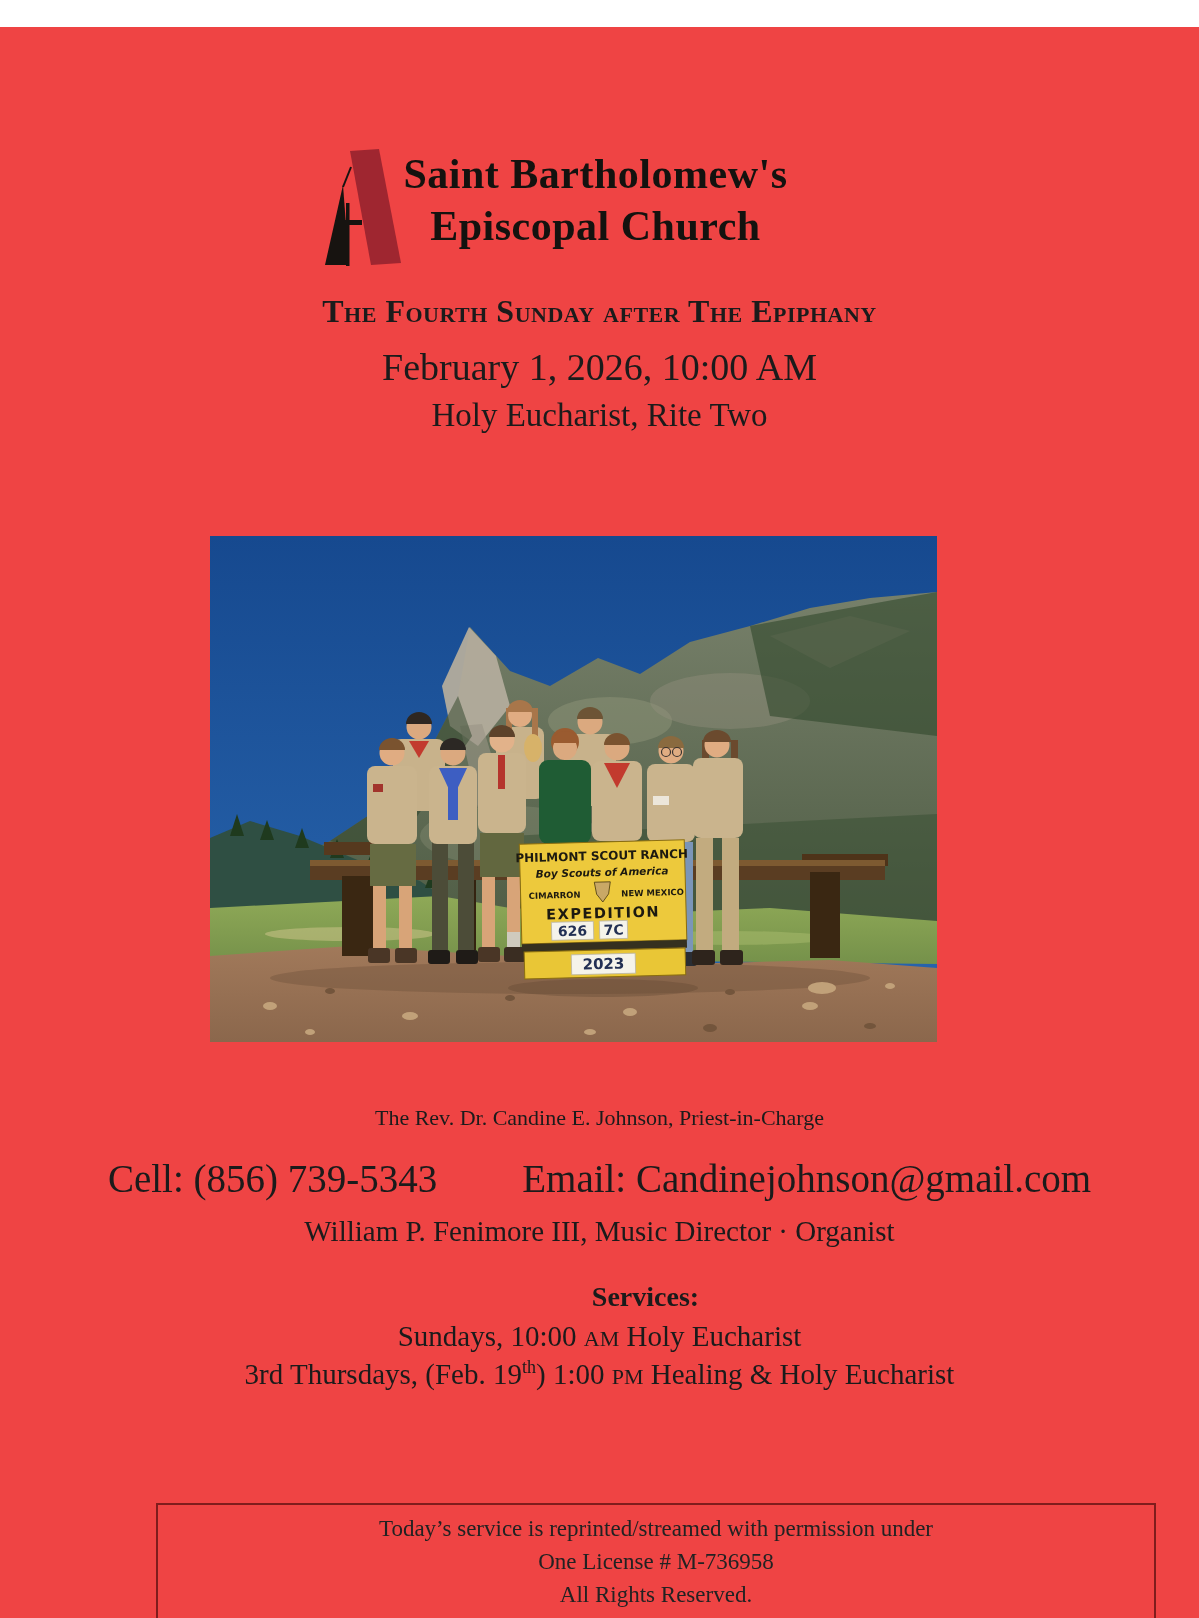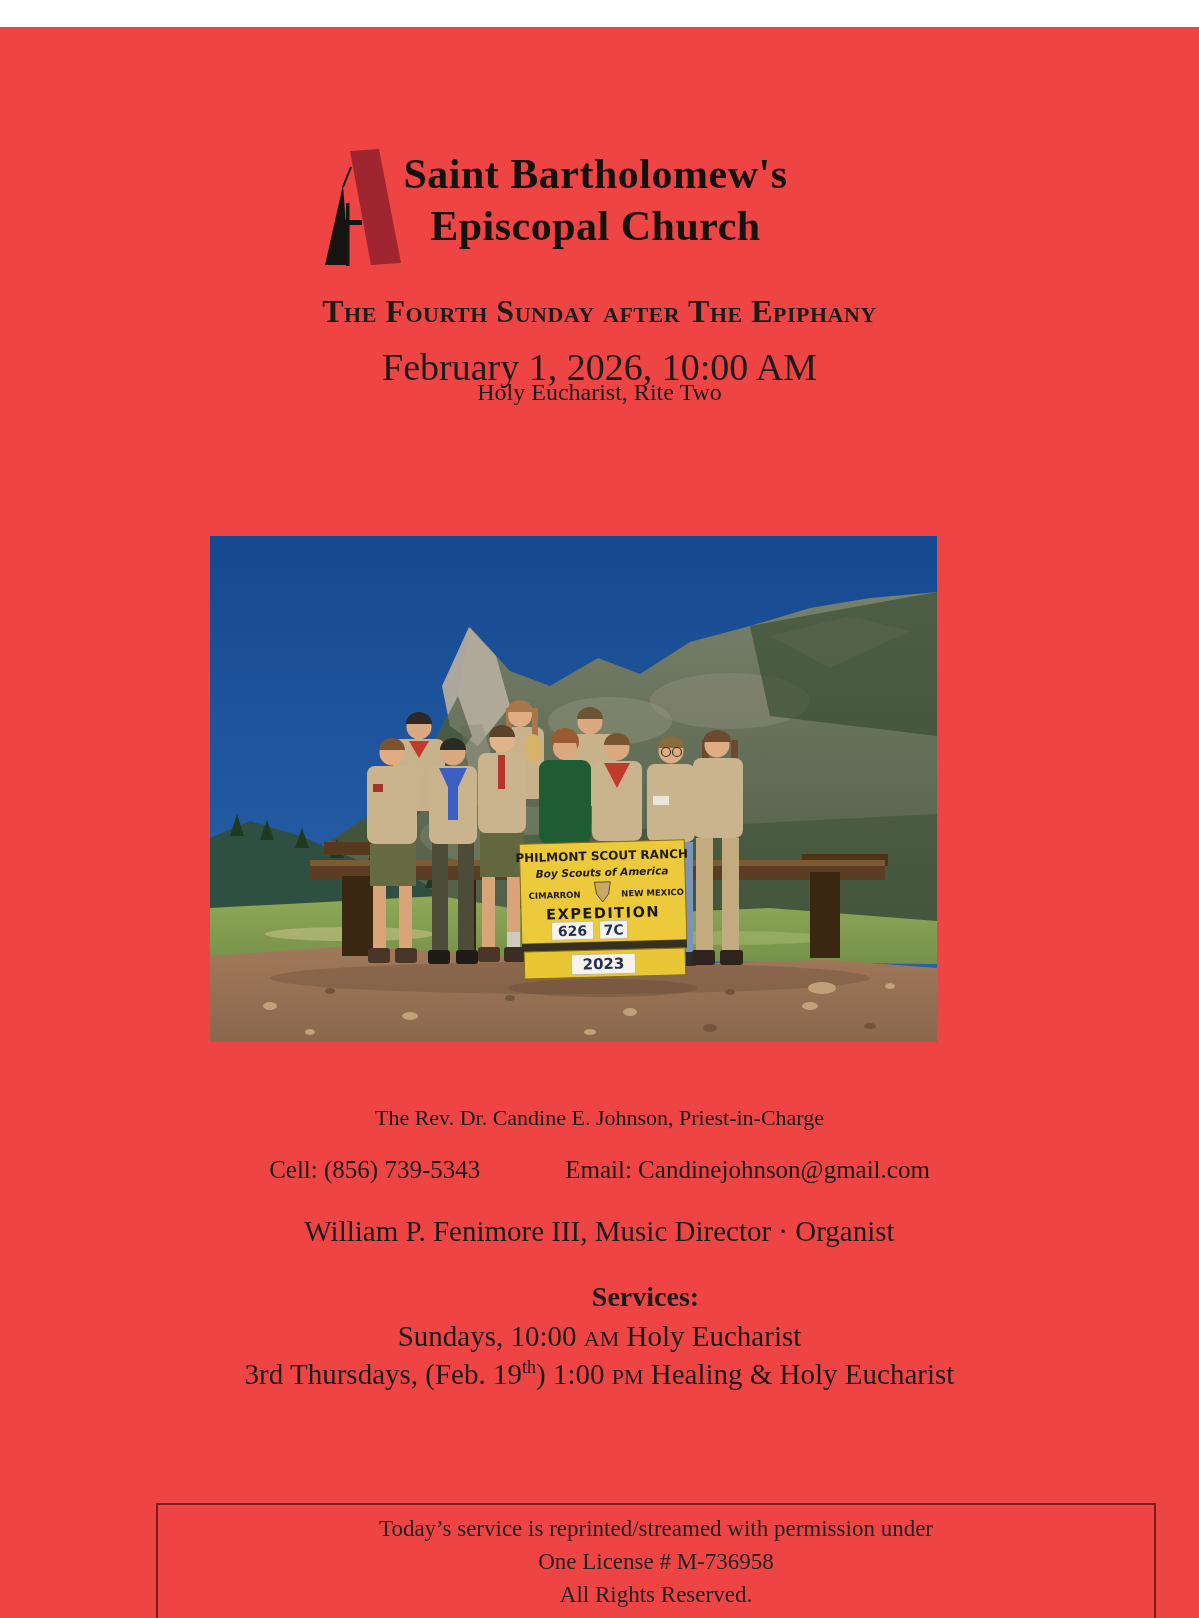--- a/index.html
+++ b/index.html
@@ -11,25 +11,25 @@
     color:#1b1b1b;
     overflow:hidden;
     margin-top:27px;
   }
   .abs{position:absolute;left:0;width:100%;text-align:center;}
   .header-row{position:absolute;top:106px;left:0;width:100%;display:flex;justify-content:center;}
   .header-group{display:flex;align-items:center;gap:2px;transform:translateX(-58px);}
   .church-name{text-align:center;font-size:42px;line-height:1.24;font-weight:600;letter-spacing:.5px;color:#14120f;}
   .line-title{top:266px;font-size:32px;font-weight:700;font-variant:small-caps;letter-spacing:.5px;}
   .line-date{top:318px;font-size:38px;}
-  .line-rite{top:352px;font-size:24px;}
+  .line-rite{top:370px;font-size:33px;}
   .line-occasion{top:422px;font-size:30px;font-weight:700;font-variant:small-caps;letter-spacing:.5px;}
   .photo-wrap{position:absolute;top:509px;left:210px;width:727px;height:506px;}
   .line-rev{top:1078px;font-size:22px;}
-  .line-contact{top:1129px;font-size:25px;display:flex;justify-content:center;gap:85px;}
+  .line-contact{top:1129px;font-size:39px;display:flex;justify-content:center;gap:85px;}
   .line-william{top:1188px;font-size:29px;}
   .line-svc-head{top:1254px;font-size:28px;font-weight:700;padding-left:46px;}
   .line-sun{top:1293px;font-size:29px;}
   .line-thu{top:1331px;font-size:29px;}
   .abbr-caps{font-size:22px;}
   .sup{font-size:18px;position:relative;top:-11px;}
   .license-box{
     position:absolute;top:1476px;left:156px;width:1000px;
     box-sizing:border-box;border:2px solid #7f1d1d;
     padding:7px 10px 9px;

